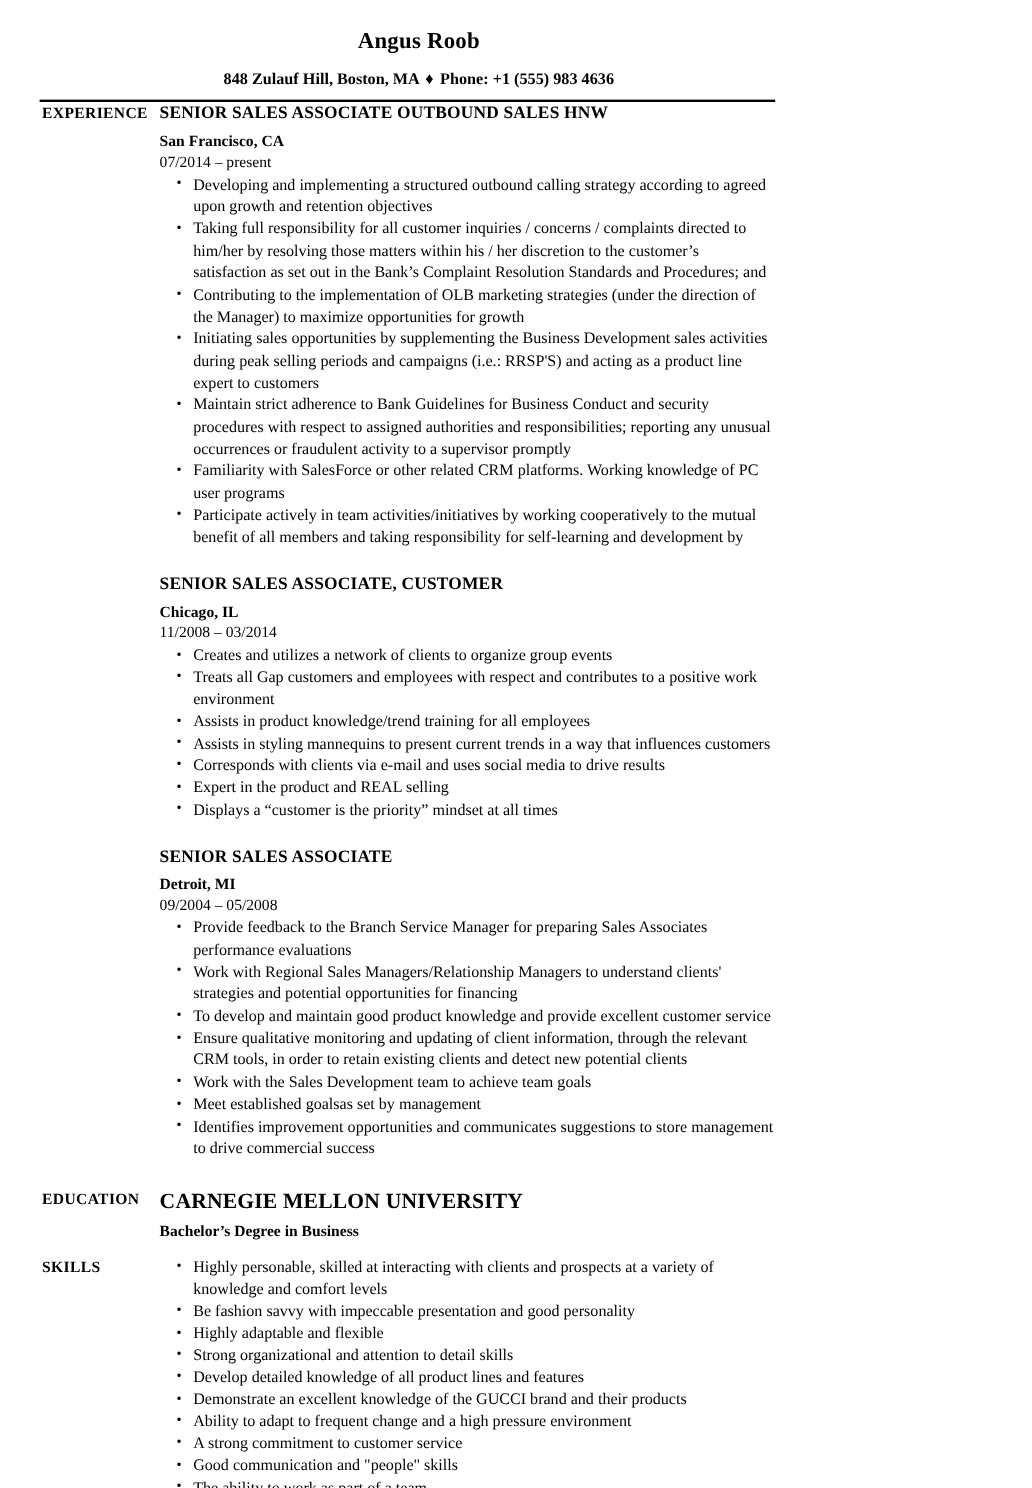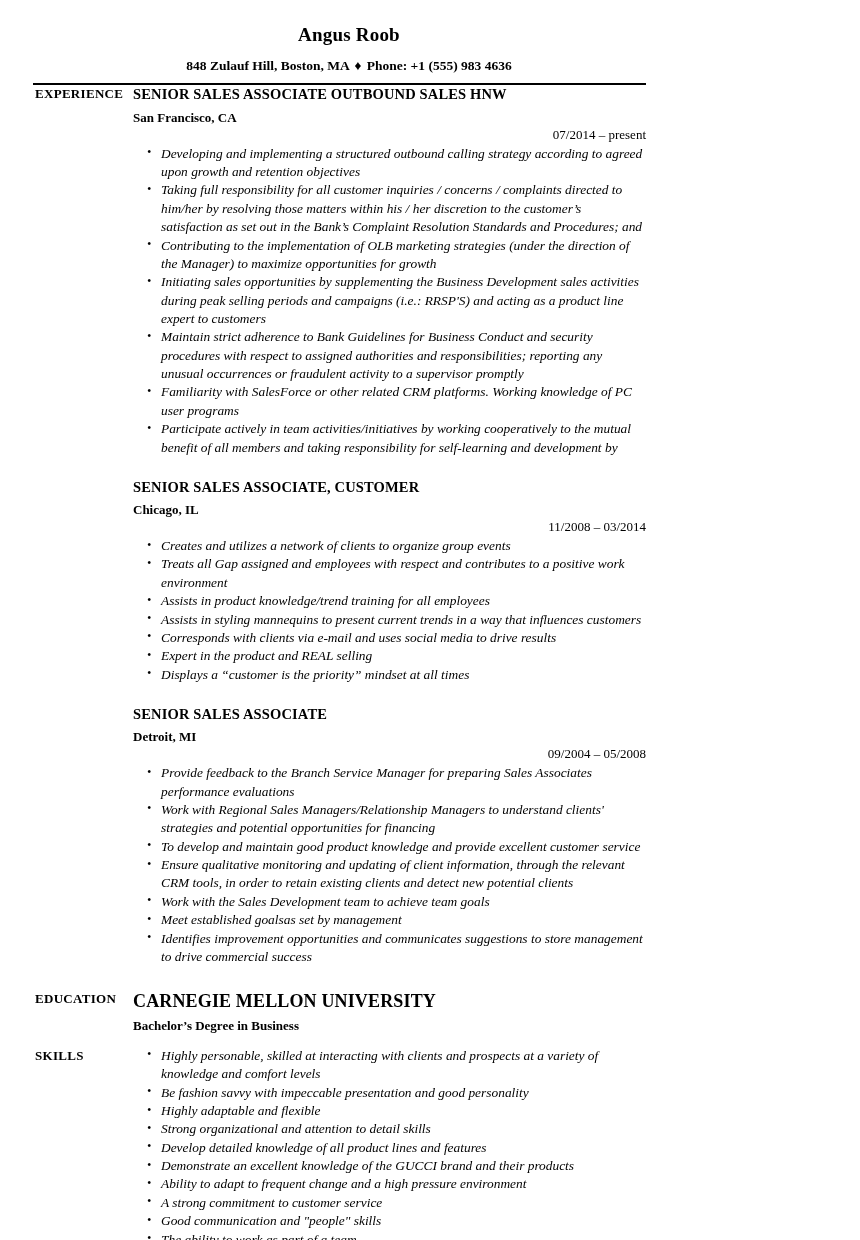--- a/index.html
+++ b/index.html
@@ -93,36 +93,34 @@
     font-size: 13px;
     font-weight: bold;
     line-height: 1.25;
     margin: 0;
   }
   .job-dates {
     font-size: 13px;
     font-weight: normal;
     line-height: 1.3;
     margin: 1px 0 1px 0;
-    text-align: right;
   }
 
   
   ul.bullets {
     list-style: none;
     margin: 0;
     padding: 0;
   }
   ul.bullets > li {
     position: relative;
     padding-left: 28px;
     font-size: 13.4px;
     line-height: 1.37;
     margin: 0;
-    font-style: italic;
   }
   ul.bullets > li::before {
     content: "\2022";
     position: absolute;
     left: 14px;
     top: -0.5px;
     font-size: 12px;
     line-height: 1.45;
   }
 
@@ -178,21 +176,21 @@
               <li>Familiarity with SalesForce or other related CRM platforms. Working knowledge of PC user programs</li>
               <li>Participate actively in team activities/initiatives by working cooperatively to the mutual benefit of all members and taking responsibility for self-learning and development by</li>
             </ul>
           </div>
           <div class="job">
             <div class="job-title">SENIOR SALES ASSOCIATE, CUSTOMER</div>
             <div class="job-location">Chicago, IL</div>
             <div class="job-dates">11/2008 – 03/2014</div>
             <ul class="bullets">
               <li>Creates and utilizes a network of clients to organize group events</li>
-              <li>Treats all Gap assigned and employees with respect and contributes to a positive work environment</li>
+              <li>Treats all Gap customers and employees with respect and contributes to a positive work environment</li>
               <li>Assists in product knowledge/trend training for all employees</li>
               <li>Assists in styling mannequins to present current trends in a way that influences customers</li>
               <li>Corresponds with clients via e-mail and uses social media to drive results</li>
               <li>Expert in the product and REAL selling</li>
               <li>Displays a “customer is the priority” mindset at all times</li>
             </ul>
           </div>
           <div class="job">
             <div class="job-title">SENIOR SALES ASSOCIATE</div>
             <div class="job-location">Detroit, MI</div>

